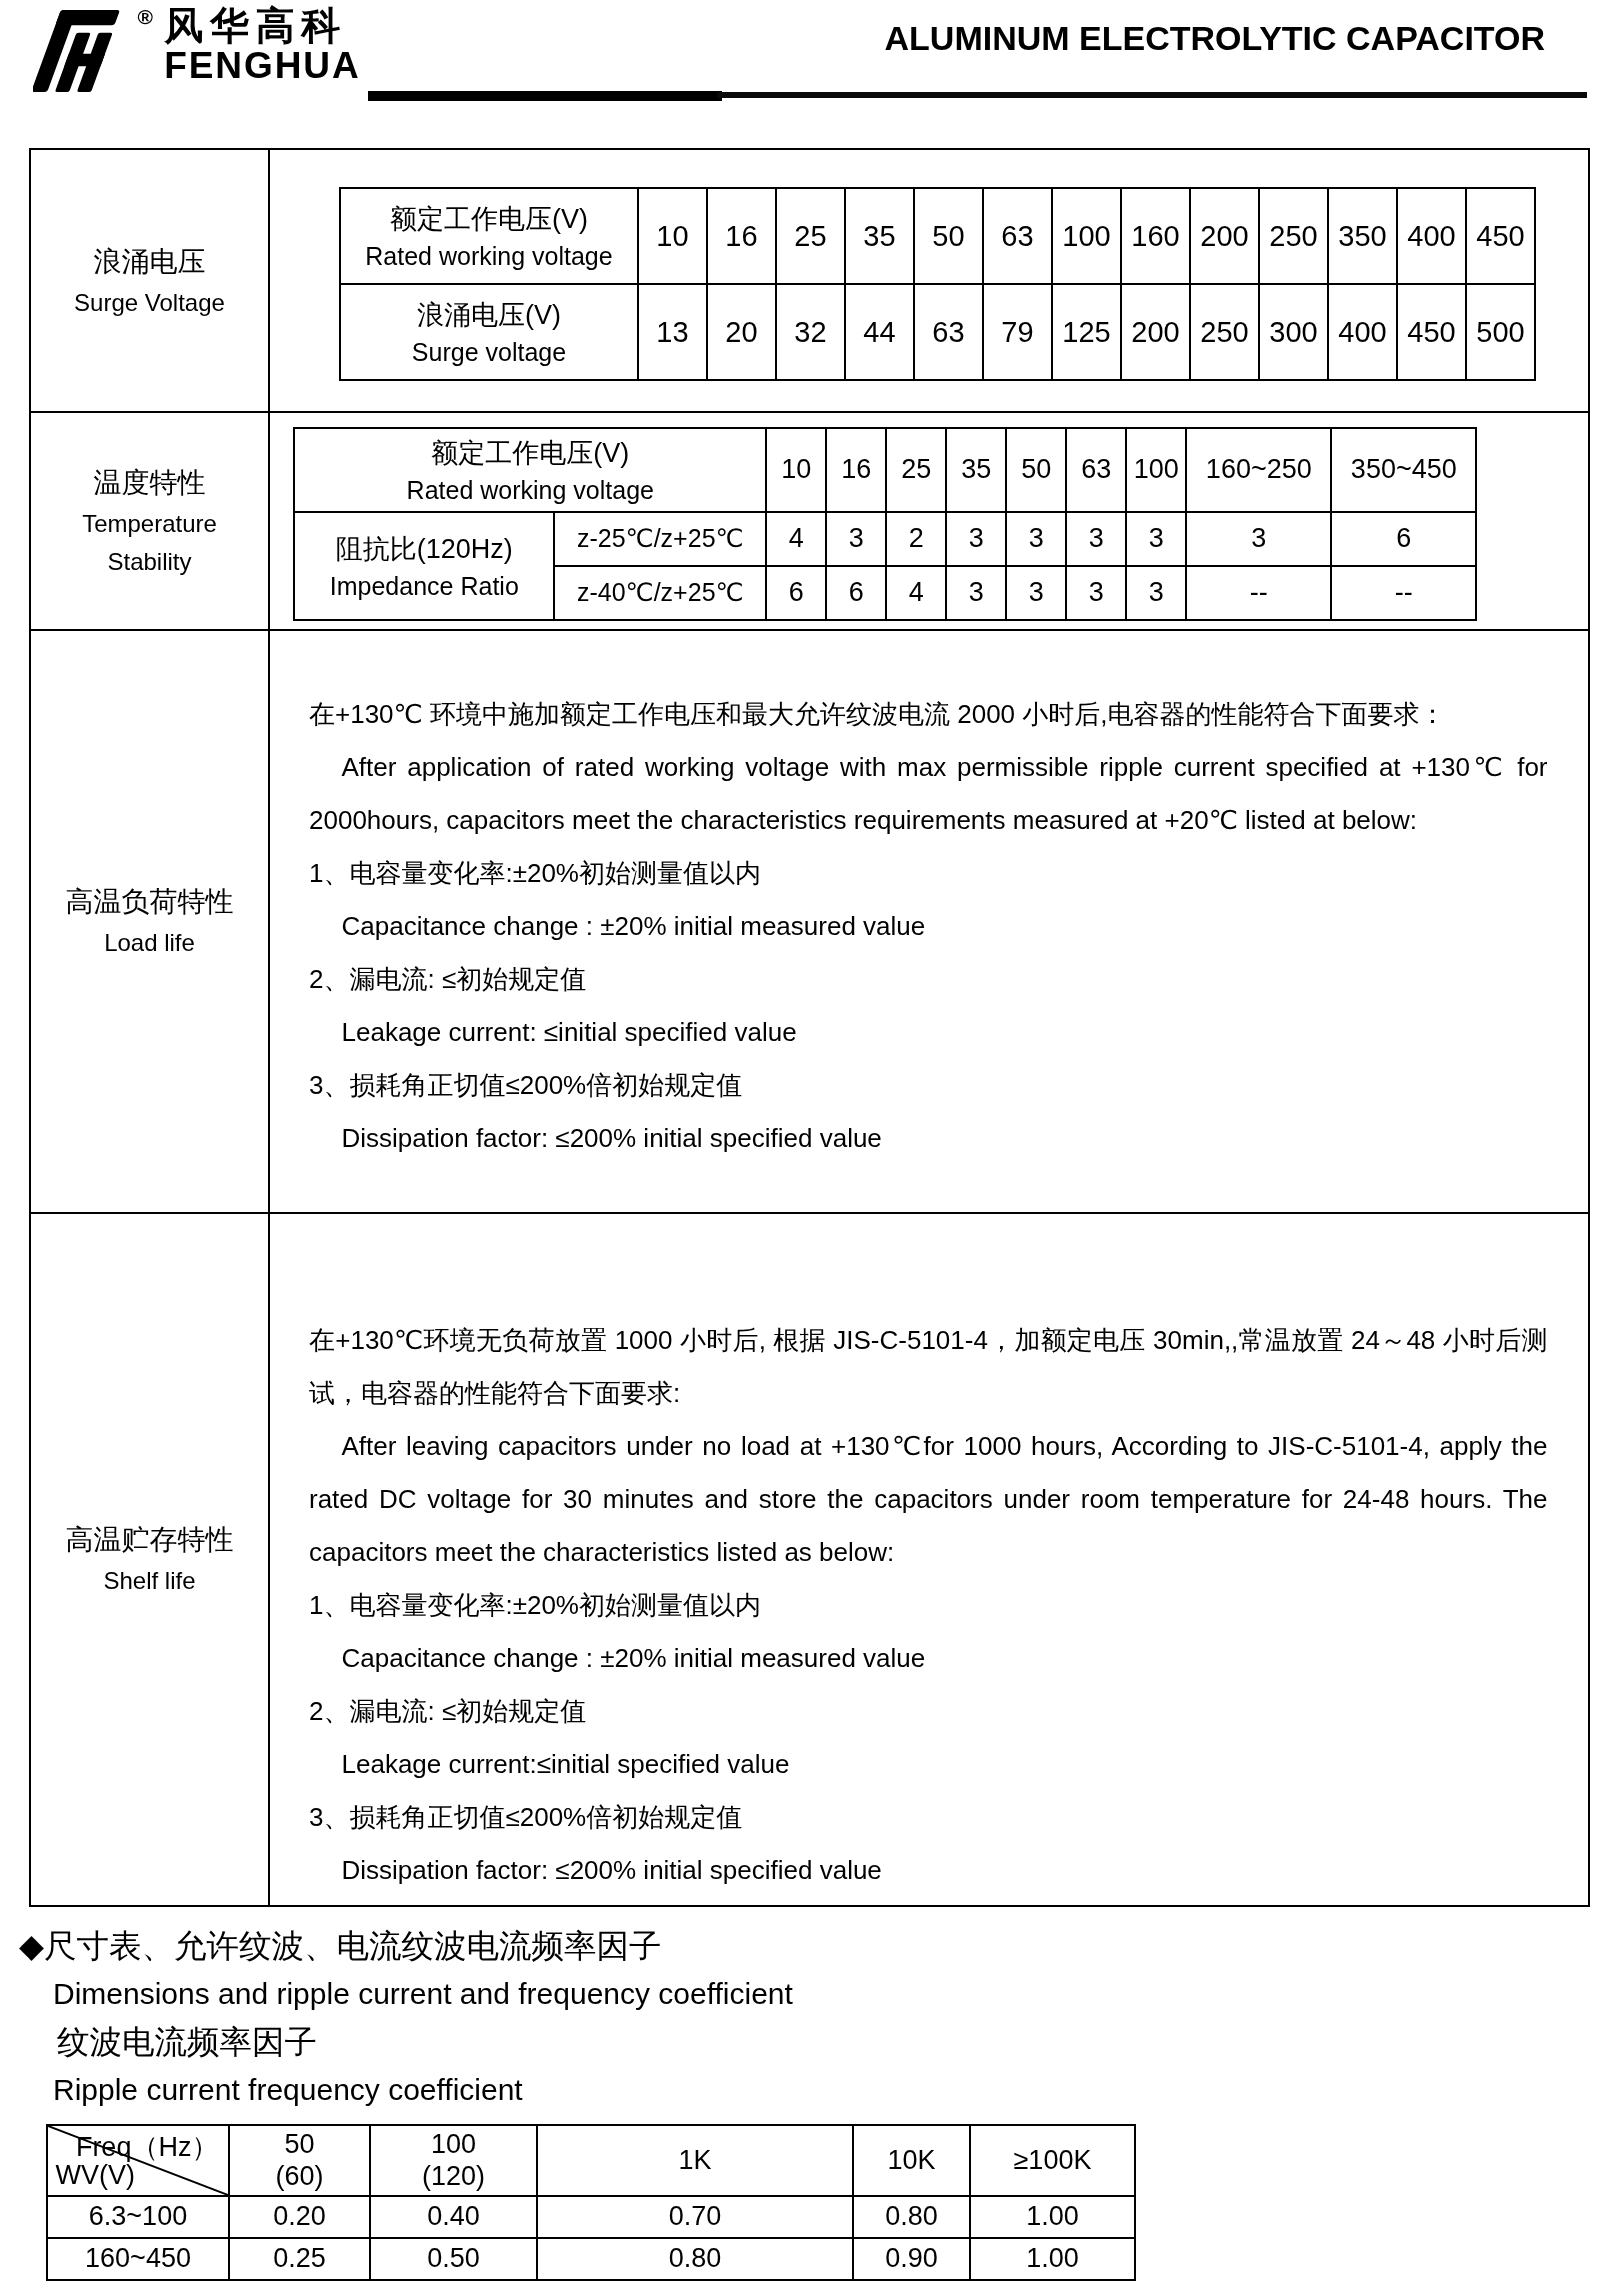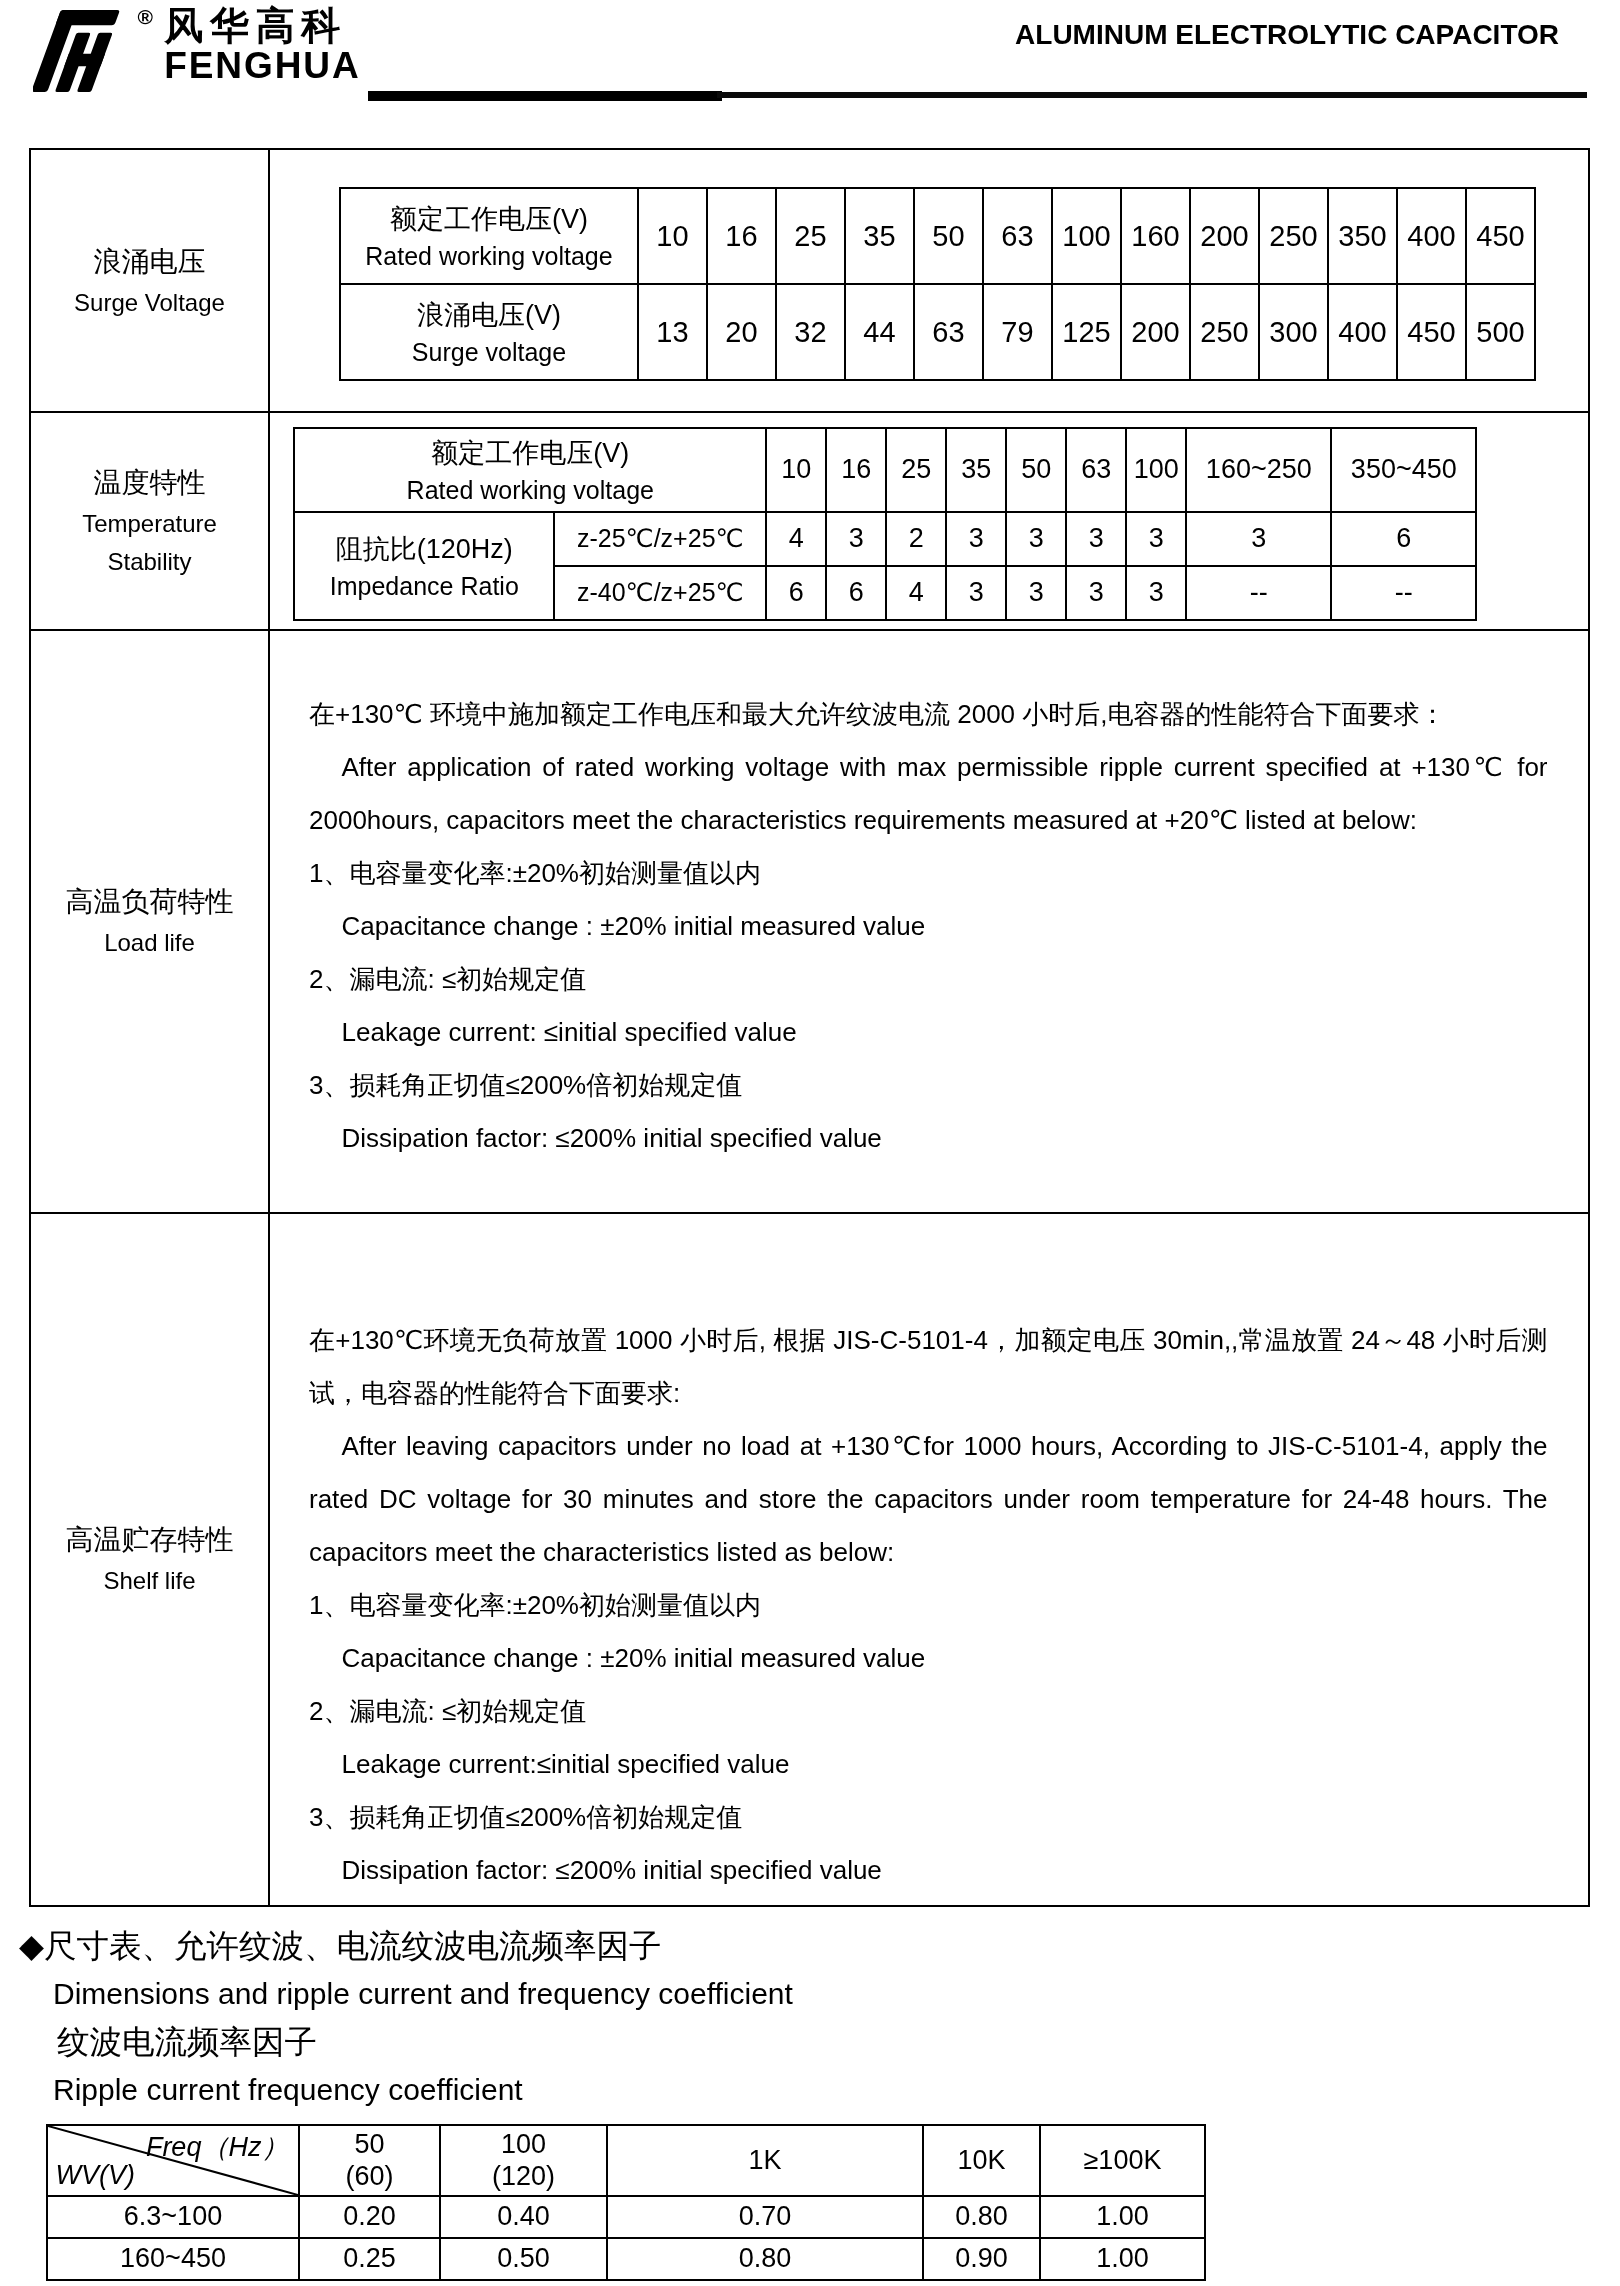--- a/index.html
+++ b/index.html
@@ -11,21 +11,21 @@
     position:relative; overflow:hidden;
   }
   
   .header { position:relative; height:148px; }
   .logo { position:absolute; left:32.5px; top:5.7px; display:flex; align-items:flex-start; }
   .logo-icon { width:103px; height:86px; }
   .reg-mark { font-size:21px; font-weight:bold; margin:0 3.8px 0 1.9px; line-height:1; }
   .logo-text { margin-left:7.6px; }
   .logo-zh { font-size:39px; font-weight:bold; letter-spacing:6.7px; line-height:1.05; white-space:nowrap; }
   .logo-en { font-size:37px; font-weight:bold; letter-spacing:1.9px; line-height:1.0; white-space:nowrap; }
-  .doc-title { position:absolute; right:61px; top:19px; font-size:28px; font-weight:bold; letter-spacing:0px; white-space:nowrap; }
+  .doc-title { position:absolute; right:75px; top:19px; font-size:34px; font-weight:bold; letter-spacing:0px; white-space:nowrap; }
   .rule-a { position:absolute; left:368px; top:91px; width:354px; height:9.6px; background:#000; }
   .rule-b { position:absolute; left:717px; top:92px; width:870px; height:5.7px; background:#0a0a0a; }
   
   table { border-collapse:collapse; }
   table.main { margin-left:29px; width:1561px; table-layout:fixed; }
   table.main > tbody > tr > td { border:2.9px solid #000; vertical-align:middle; padding:8px; }
   td.label-cell { width:239px; text-align:center; }
   .lbl-zh { font-size:28px; line-height:44px; }
   .lbl-en { font-size:24px; line-height:38px; }
   
@@ -51,21 +51,21 @@
   .sub { padding-left:32.5px; }
   
   .dims-head { margin:15.3px 0 0 19px; }
   .dh-zh1 { font-size:32.5px; line-height:48px; }
   .dh-en1 { font-size:30px; line-height:48px; padding-left:34px; }
   .dh-zh2 { font-size:32.5px; line-height:48px; padding-left:38px; }
   .dh-en2 { font-size:30px; line-height:48px; padding-left:34px; }
   
   table.freq-t { margin:9.6px 0 0 46px; table-layout:fixed; }
   table.freq-t td { border:2.9px solid #000; text-align:center; vertical-align:middle; font-size:27px; }
-  td.f-corner { width:252px; height:71px; position:relative; padding:0;font-style:italic; }
+  td.f-corner { width:182px; height:71px; position:relative; padding:0; }
   .diag-svg { position:absolute; left:0; top:0; width:100%; height:100%; }
   .corner-top { position:absolute; right:9.6px; top:3.8px; font-size:27px; }
   .corner-bottom { position:absolute; left:7.6px; bottom:3.8px; font-size:27px; }
   td.f-c1 { width:141px; } td.f-c2 { width:167px; } td.f-c3 { width:316px; }
   td.f-c4 { width:117px; } td.f-c5 { width:165px; }
   .h2line { line-height:32px; }
   tr.f-data td { height:42px; }
 </style>
 </head>
 <body>

